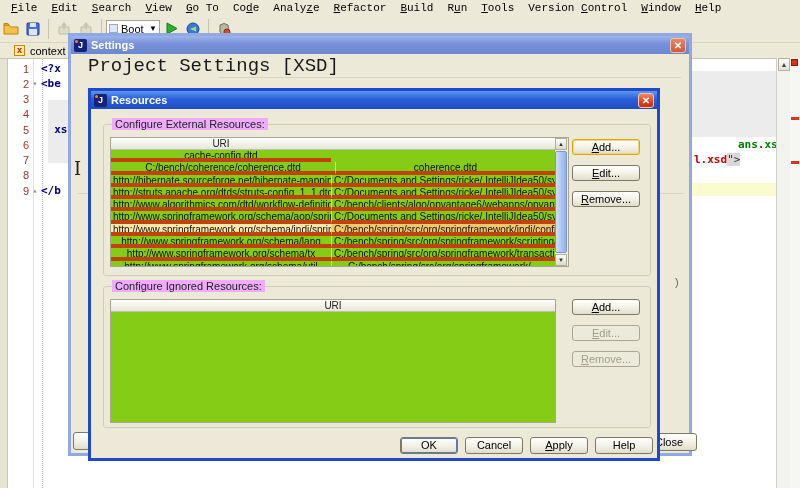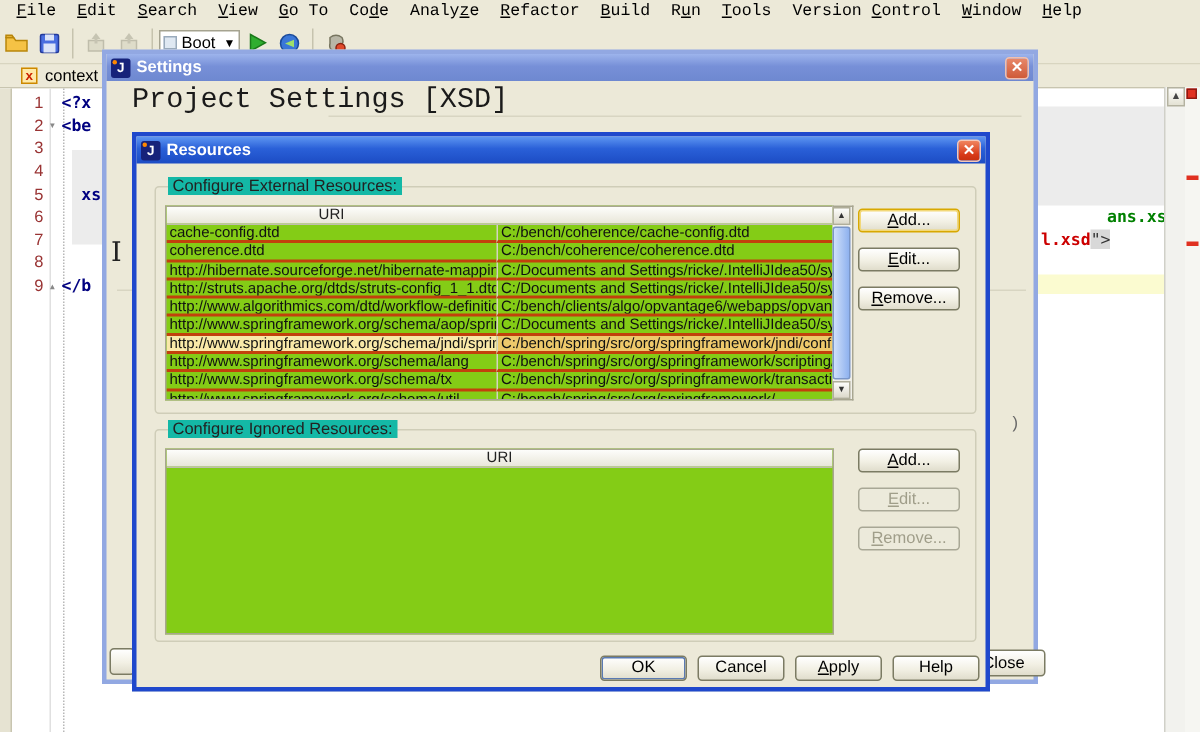--- a/index.html
+++ b/index.html
@@ -75,29 +75,29 @@
            background:linear-gradient(180deg,#ffffff,#f2f0e4 55%,#e0ddcc); text-align:center; }
   #settings-close { left:570px; top:397px; width:56px; height:18px; line-height:16px; }
   #settings-partial { left:2px; top:396px; width:17px; height:18px; }
 
   #resources-dialog { left:88px; top:88px; width:572px; height:373px; background:#ece9d8;
                       border:3px solid #1f48cc; z-index:20; }
   #resources-dialog .titlebar { background:linear-gradient(180deg,#5e96f2,#2a60d8 45%,#1c4cc4); }
   #resources-dialog .xbtn { background:linear-gradient(180deg,#f0845e,#d83a18 70%,#c83010); border-color:#f4c8b8; }
 
   .groupbox { position:absolute; border:1px solid #cfcdb8; border-radius:3px; }
-  .group-label { position:absolute; left:8px; top:-7px; background:#14b8a6; padding:0 3px; font-size:11px; color:#222; }
+  .group-label { position:absolute; left:8px; top:-7px; background:#f0abfc; padding:0 3px; font-size:11px; color:#222; }
 
   .rtable { position:absolute; background:#84cc16; border:1px solid #a8a690; overflow:hidden; }
   .thead { display:flex; height:12px; background:linear-gradient(180deg,#fdfdfb,#e8e6d8);
            border-bottom:1px solid #c0beae; font-size:10px; color:#222; }
   .th { text-align:center; overflow:hidden; }
   .th + .th { border-left:1px solid #c0beae; }
   .trow { display:flex; height:12.3px; font-size:10px; color:#111; }
-  .td { white-space:nowrap; overflow:hidden; padding:0 2px; border-bottom:2px solid #c2410c; line-height:12px; }
+  .td { white-space:nowrap; overflow:hidden; padding:0 2px; border-bottom:4px solid #c2410c; line-height:12px;text-align:center; }
   .td + .td { border-left:1px solid #d4d2c2; }
   .trow.sel .td:first-child { background:#f9e9a8; }
   .trow.sel .td:last-child { background:#eec96b; }
 
   .vscroll { position:absolute; width:14px; background:#f0efe8; border:1px solid #a8a690; border-left:none; }
   .vscroll .btn { position:absolute; left:0; width:12px; height:12px; background:linear-gradient(180deg,#fdfdfb,#dcd9ca);
                   border:1px solid #b0ae9a; font-size:6px; text-align:center; line-height:11px; color:#333; }
   .vscroll .thumb { position:absolute; left:0; width:12px; background:linear-gradient(90deg,#cfdffa,#8fb2ef);
                     border:1px solid #7a96c8; border-radius:2px; }
 
@@ -285,25 +285,24 @@
   </div>
 
   <div class="groupbox" id="group-external" style="left:12px; top:33px; width:548px; height:152px;">
     <span class="group-label">Configure External Resources:</span>
     <div class="rtable" style="left:6px; top:12px; width:446px; height:130px;">
         <div class="thead">
           <span class="th" style="width: 220px;">URI</span>
         </div>
         <div class="trow">
           <span class="td" style="width: 220px;">cache-config.dtd</span>
-          <span class="td" style="width: 224px;">C:/bench/coherence/cache-config.dtd</span>
-        </div>
-        <div class="trow">
+        </div>
+        <div class="trow">
+          <span class="td" style="width: 224px;">C:/bench/coherence/coherence.dtd</span>
           <span class="td" style="width: 220px;">coherence.dtd</span>
-          <span class="td" style="width: 224px;">C:/bench/coherence/coherence.dtd</span>
         </div>
         <div class="trow">
           <span class="td" style="width: 220px;">http://hibernate.sourceforge.net/hibernate-mapping-3....</span>
           <span class="td" style="width: 224px;">C:/Documents and Settings/ricke/.IntelliJIdea50/system/...</span>
         </div>
         <div class="trow">
           <span class="td" style="width: 220px;">http://struts.apache.org/dtds/struts-config_1_1.dtd</span>
           <span class="td" style="width: 224px;">C:/Documents and Settings/ricke/.IntelliJIdea50/system/...</span>
         </div>
         <div class="trow">

